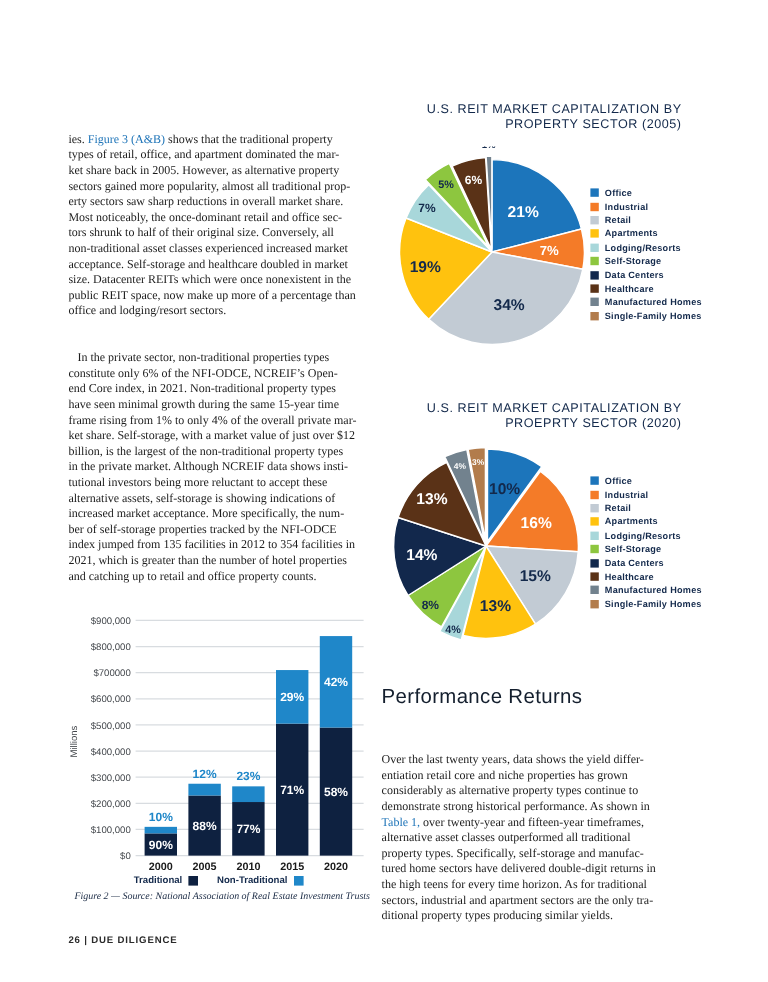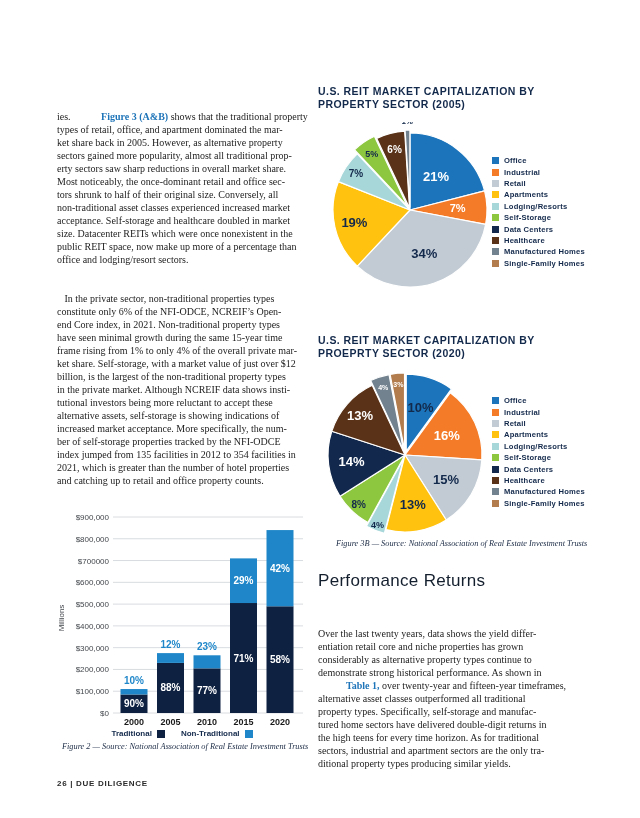--- a/index.html
+++ b/index.html
@@ -7,26 +7,26 @@
   .page {
     position:relative; width:640px; height:818px; background:#ffffff;
     font-family:"Liberation Sans", sans-serif; overflow:hidden;
   }
   
   .bodytext {
     font-family:"Liberation Serif", serif;
     font-size:10px; line-height:13px; color:#1c1c1c;
     white-space:pre;
   }
-  .ref { color:#1e74b8; font-weight:bold; text-decoration:none; cursor:pointer;margin-left:28px; }
+  .ref { color:#1e74b8; font-weight:normal; text-decoration:none; cursor:pointer; }
   
   .chart-title {
     font-family:"Liberation Sans", sans-serif;
-    font-weight:bold; font-size:10.5px; line-height:13px;
-    letter-spacing:0.45px; color:#13294b; text-align:left; white-space:pre;
+    font-weight:normal; font-size:10.5px; line-height:13px;
+    letter-spacing:0.45px; color:#13294b; text-align:right; white-space:pre;
   }
   .caption {
     font-family:"Liberation Serif", serif; font-style:italic;
     font-size:8.3px; color:#1a2a44; white-space:nowrap;
   }
   
   .pie-legend { display:flex; flex-direction:column; }
   .legend-row { display:flex; align-items:center; height:11.4px; }
   .legend-sq { width:7px; height:7px; flex:0 0 7px; margin-right:5px; }
   .legend-lb { font-size:7.6px; font-weight:bold; color:#13294b; letter-spacing:0.2px; white-space:nowrap; }
@@ -203,21 +203,20 @@
       </div>
       <div class="legend-row">
         <span class="legend-sq" style="background: rgb(114, 130, 142);"></span>
         <span class="legend-lb">Manufactured Homes</span>
       </div>
       <div class="legend-row">
         <span class="legend-sq" style="background: rgb(178, 124, 76);"></span>
         <span class="legend-lb">Single-Family Homes</span>
       </div>
     </div>
-  <div class="abs caption" style="left:336px; top:539px;">Figure 3B — Source: National Association of Real Estate Investment Trusts</div>
 
   <svg id="barchart" class="abs" style="left:57px; top:513px;" width="252" height="214">
       <line x1="56" y1="4" x2="246" y2="4" stroke="#d8dce0" stroke-width="1"></line>
       <text x="52" y="7" text-anchor="end" font-size="8" fill="#43474c" font-weight="500">$900,000</text>
       <line x1="56" y1="25.77777777777778" x2="246" y2="25.77777777777778" stroke="#d8dce0" stroke-width="1"></line>
       <text x="52" y="28.77777777777778" text-anchor="end" font-size="8" fill="#43474c" font-weight="500">$800,000</text>
       <line x1="56" y1="47.55555555555556" x2="246" y2="47.55555555555556" stroke="#d8dce0" stroke-width="1"></line>
       <text x="52" y="50.55555555555556" text-anchor="end" font-size="8" fill="#43474c" font-weight="500">$700000</text>
       <line x1="56" y1="69.33333333333333" x2="246" y2="69.33333333333333" stroke="#d8dce0" stroke-width="1"></line>
       <text x="52" y="72.33333333333333" text-anchor="end" font-size="8" fill="#43474c" font-weight="500">$600,000</text>

